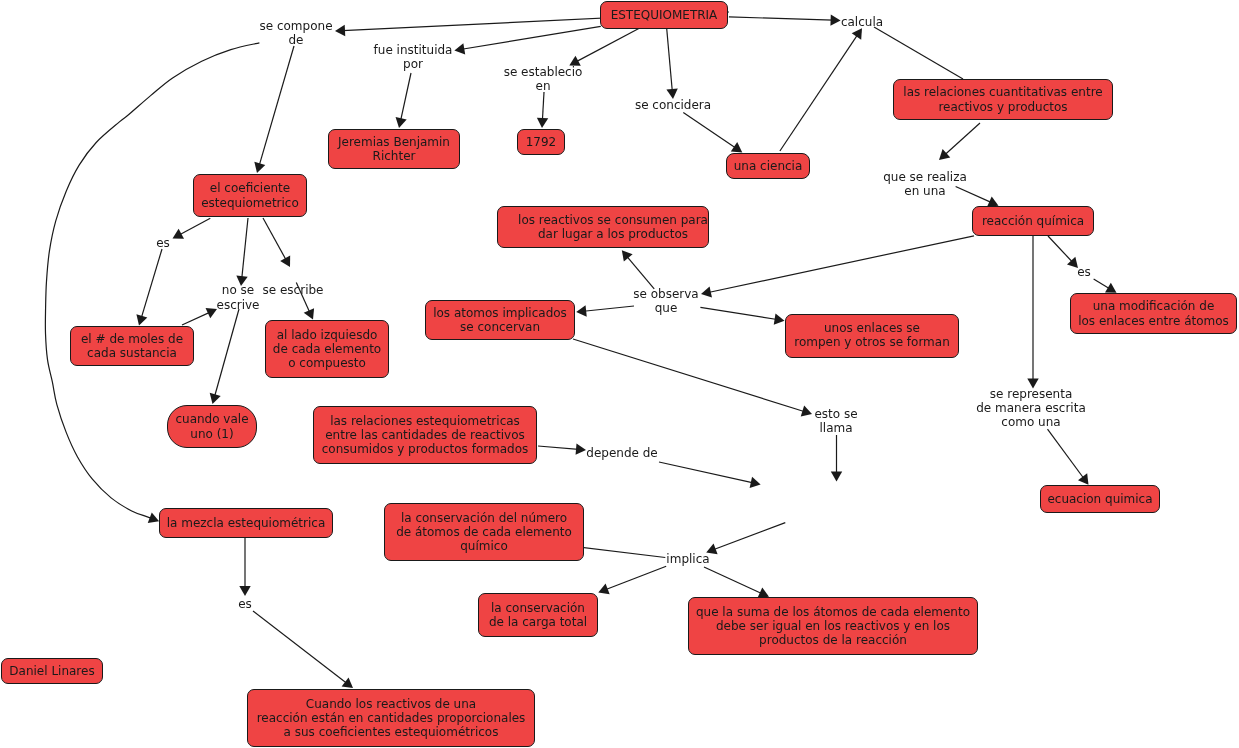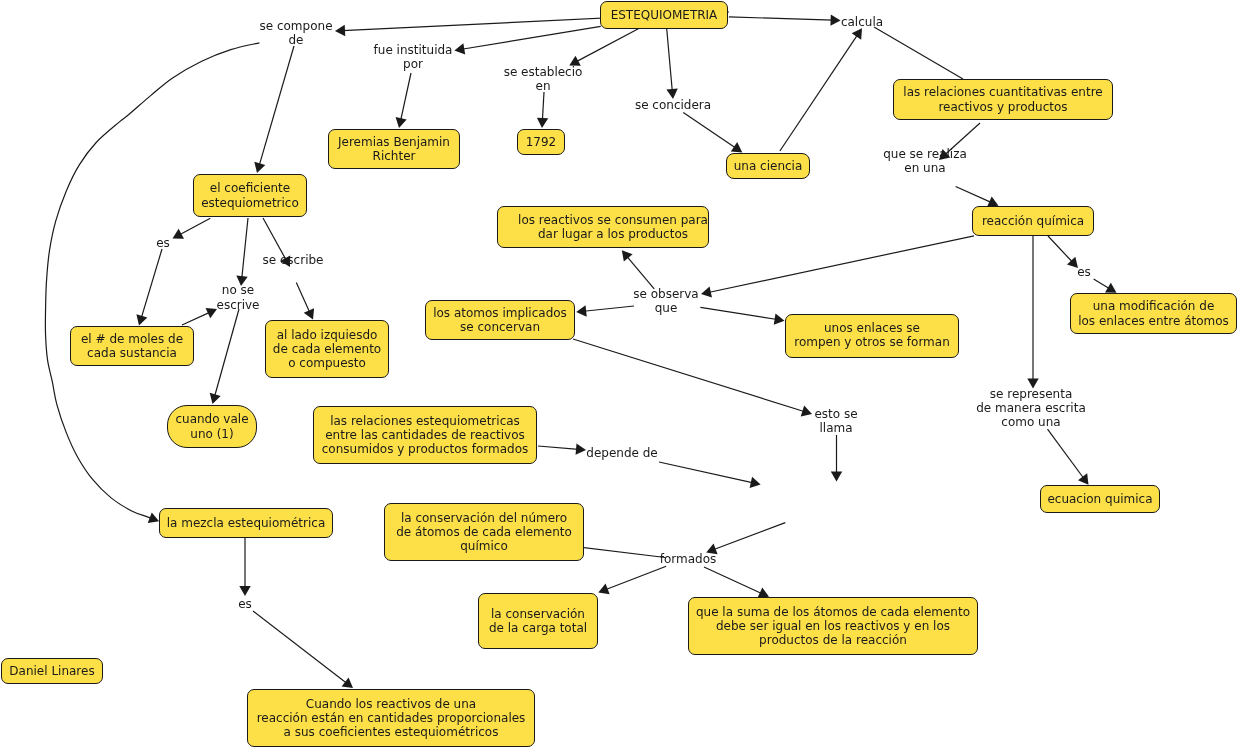--- a/index.html
+++ b/index.html
@@ -11,21 +11,21 @@
     overflow:hidden;
     position:relative;
   }
   #map { position:absolute; left:0; top:0; width:1239px; height:748px; }
   #edges { position:absolute; left:0; top:0; width:1239px; height:748px; pointer-events:none; }
   .node {
     position:absolute;
     box-sizing:border-box;
     border:1px solid #1a1a1a;
     border-radius:7px;
-    background:#fde047;
+    background:#ef4444;
     color:#1a1a1a;
     font-size:12px;
     line-height:14.3px;
     text-align:center;
     display:flex;
     align-items:center;
     justify-content:center;
     white-space:pre;
   }
   .linklabel {
@@ -224,48 +224,48 @@
 o compuesto</span></div>
   <div class="node" style="left:167px;top:405px;width:90px;height:43px;border-radius:20px;"><span>cuando vale
 uno (1)</span></div>
   <div class="node" style="left:313px;top:406px;width:224px;height:58px;"><span>las relaciones estequiometricas
 entre las cantidades de reactivos
 consumidos y productos formados</span></div>
   <div class="node" style="left:159px;top:508px;width:174px;height:30px;"><span>la mezcla estequiométrica</span></div>
   <div class="node" style="left:355px;top:503px;width:200px;height:58px;margin-left:29px;"><span>la conservación del número
 de átomos de cada elemento
 químico</span></div>
-  <div class="node" style="left:478px;top:593px;width:120px;height:56px;"><span>la conservación
+  <div class="node" style="left:478px;top:593px;width:120px;height:44px;"><span>la conservación
 de la carga total</span></div>
   <div class="node" style="left:688px;top:597px;width:290px;height:58px;"><span>que la suma de los átomos de cada elemento
 debe ser igual en los reactivos y en los
 productos de la reacción</span></div>
   <div class="node" style="left:1040px;top:485px;width:120px;height:28px;"><span>ecuacion quimica</span></div>
   <div class="node" style="left:247px;top:689px;width:288px;height:58px;"><span>Cuando los reactivos de una
 reacción están en cantidades proporcionales
 a sus coeficientes estequiométricos</span></div>
   <div class="node" style="left:1px;top:658px;width:102px;height:26px;"><span>Daniel Linares</span></div>
   <div class="linklabel" style="left:296px;top:18.7px;">se compone
 de</div>
   <div class="linklabel" style="left:413px;top:42.9px;">fue instituida
 por</div>
   <div class="linklabel" style="left:543px;top:64.6px;">se establecio
 en</div>
   <div class="linklabel" style="left:673px;top:98.2px;">se concidera</div>
   <div class="linklabel" style="left:862px;top:14.7px;">calcula</div>
-  <div class="linklabel" style="left:925px;top:147px;">que se realiza
+  <div class="linklabel" style="left:925px;top:170px;">que se realiza
 en una</div>
   <div class="linklabel" style="left:1084px;top:265.2px;">es</div>
   <div class="linklabel" style="left:1031px;top:386.9px;">se representa
 de manera escrita
 como una</div>
   <div class="linklabel" style="left:666px;top:286.8px;">se observa
 que</div>
   <div class="linklabel" style="left:836px;top:406.6px;">esto se
 llama</div>
   <div class="linklabel" style="left:622px;top:445.6px;">depende de</div>
-  <div class="linklabel" style="left:688px;top:552px;">formados</div>
+  <div class="linklabel" style="left:688px;top:552px;">implica</div>
   <div class="linklabel" style="left:163px;top:235.7px;">es</div>
   <div class="linklabel" style="left:238px;top:283.3px;text-align:center;">no se
 escrive</div>
-  <div class="linklabel" style="left:293px;top:253px;text-align:right;">se escribe</div>
+  <div class="linklabel" style="left:293px;top:283px;text-align:right;">se escribe</div>
   <div class="linklabel" style="left:245px;top:597.1px;">es</div>
 </div>
 
 </body></html>

